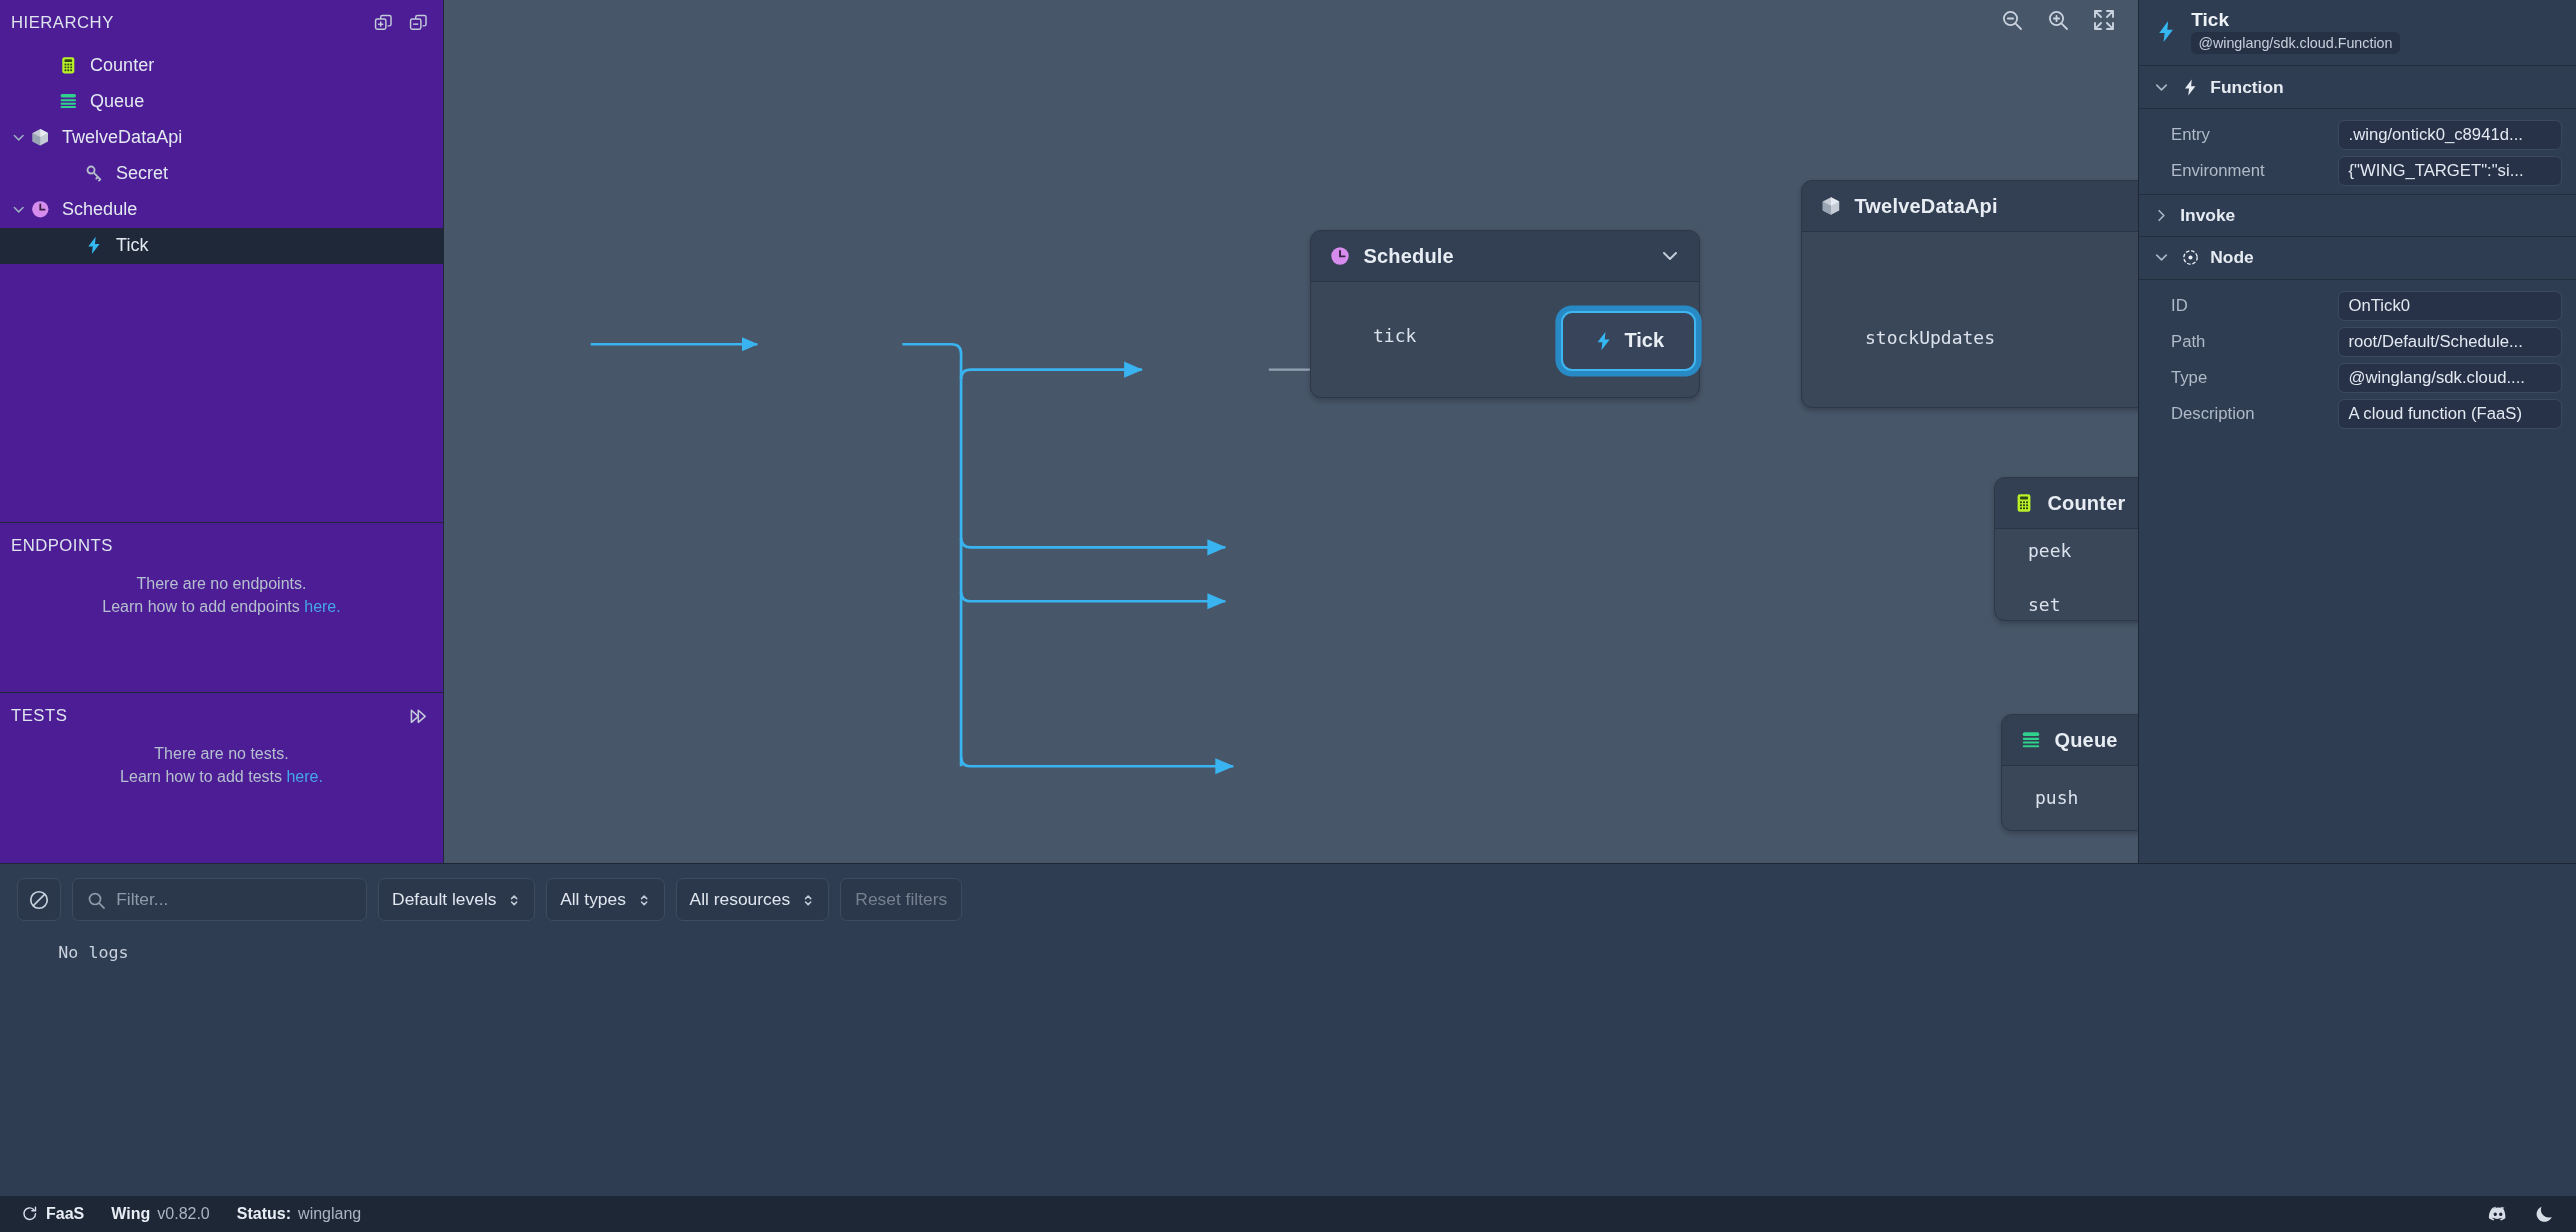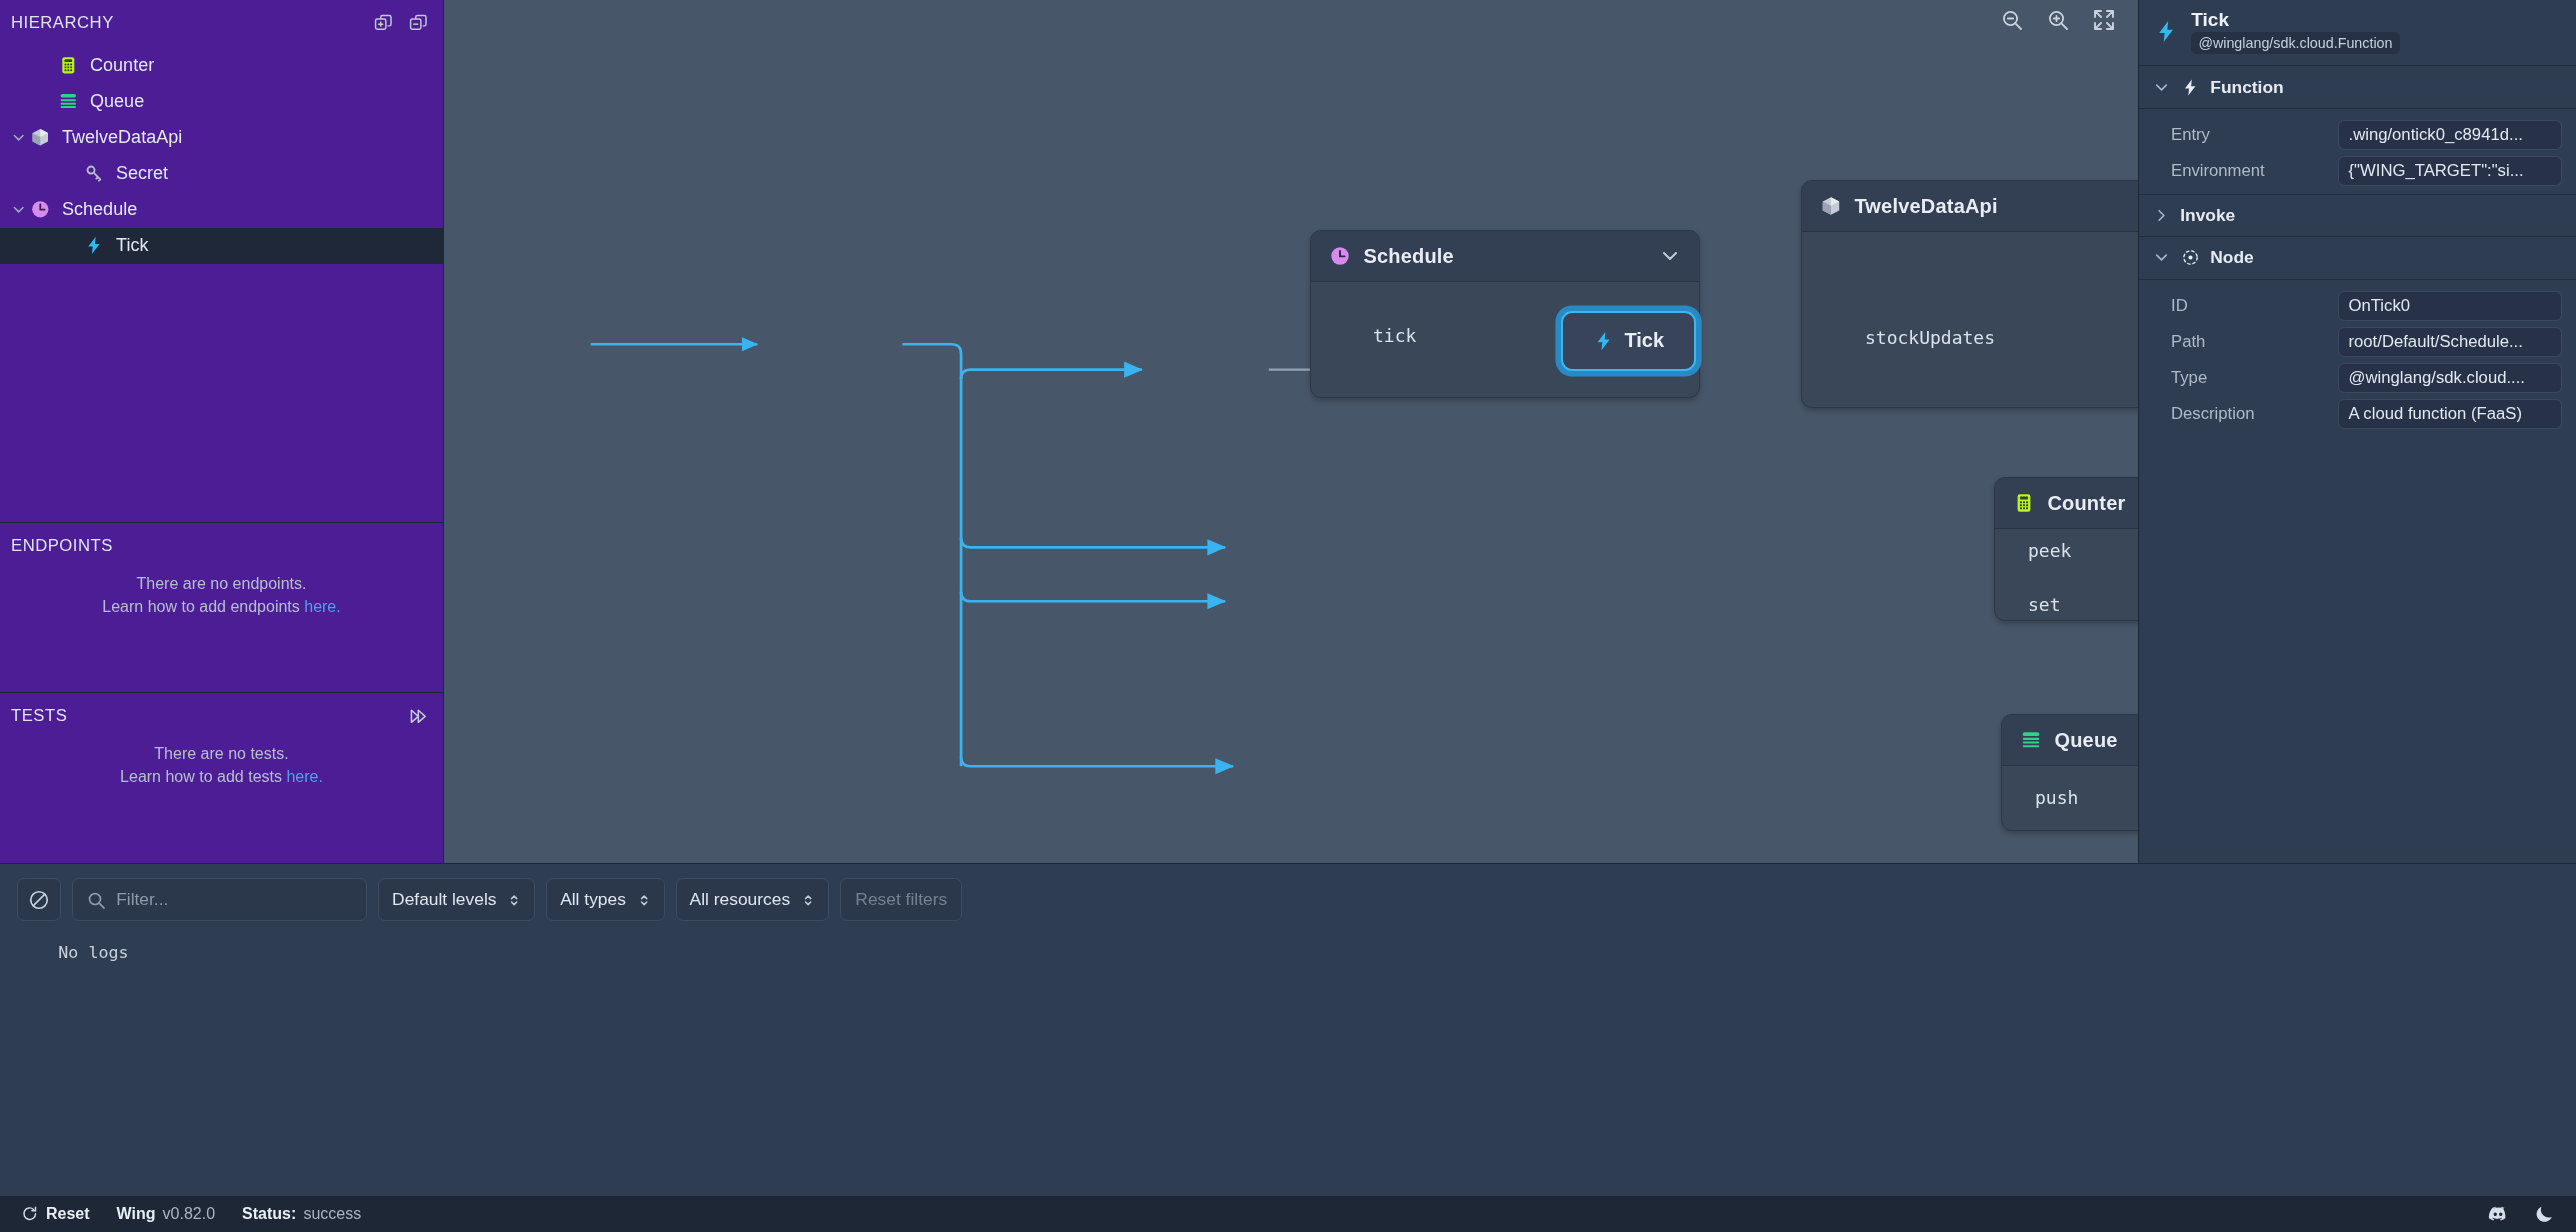--- a/index.html
+++ b/index.html
@@ -626,29 +626,29 @@
       <div class="logs-empty">No logs</div>
     </div>
   </section>
 
   <footer class="statusbar">
     <span class="sb-item">
       <svg viewBox="0 0 24 24" fill="none" stroke="currentColor" stroke-width="2" stroke-linecap="round">
           <path d="M20 12a8 8 0 1 1-2.6-5.9"></path>
           <polyline points="20 3 20 8 15 8"></polyline>
         </svg>
-      <span class="sb-strong">Reset</span>
+      <span class="sb-strong">FaaS</span>
     </span>
     <span class="sb-static">
       <span class="sb-strong">Wing</span>
       <span class="sb-dim">v0.82.0</span>
     </span>
     <span class="sb-static">
       <span class="sb-strong">Status:</span>
-      <span class="sb-dim">success</span>
+      <span class="sb-dim">winglang</span>
     </span>
     <span class="sb-right">
       <span class="sb-icon">
         <svg viewBox="0 0 24 24" fill="currentColor">
             <path d="M19.3 5.4a16 16 0 0 0-4-1.2l-.2.4a12 12 0 0 1 3.5 1.7 14 14 0 0 0-12.2 0 12 12 0 0 1 3.5-1.7l-.2-.4a16 16 0 0 0-4 1.2C2.5 9.3 1.8 13 2.1 16.7a16 16 0 0 0 4.9 2.5l.9-1.4c-.8-.3-1.5-.7-2.2-1.2l.5-.4a11.4 11.4 0 0 0 9.7 0l.5.4c-.7.5-1.4.9-2.2 1.2l.9 1.4a16 16 0 0 0 4.9-2.5c.4-4.3-.7-8-2.7-11.3zM9 14.3c-1 0-1.8-.9-1.8-2s.8-2 1.8-2 1.8.9 1.8 2-.8 2-1.8 2zm6 0c-1 0-1.8-.9-1.8-2s.8-2 1.8-2 1.8.9 1.8 2-.8 2-1.8 2z"></path>
           </svg>
       </span>
       <span class="sb-icon">
         <svg viewBox="0 0 24 24" fill="currentColor">
             <path d="M20.5 15.2A8.6 8.6 0 0 1 9.3 4a8.6 8.6 0 1 0 11.2 11.2z"></path>

